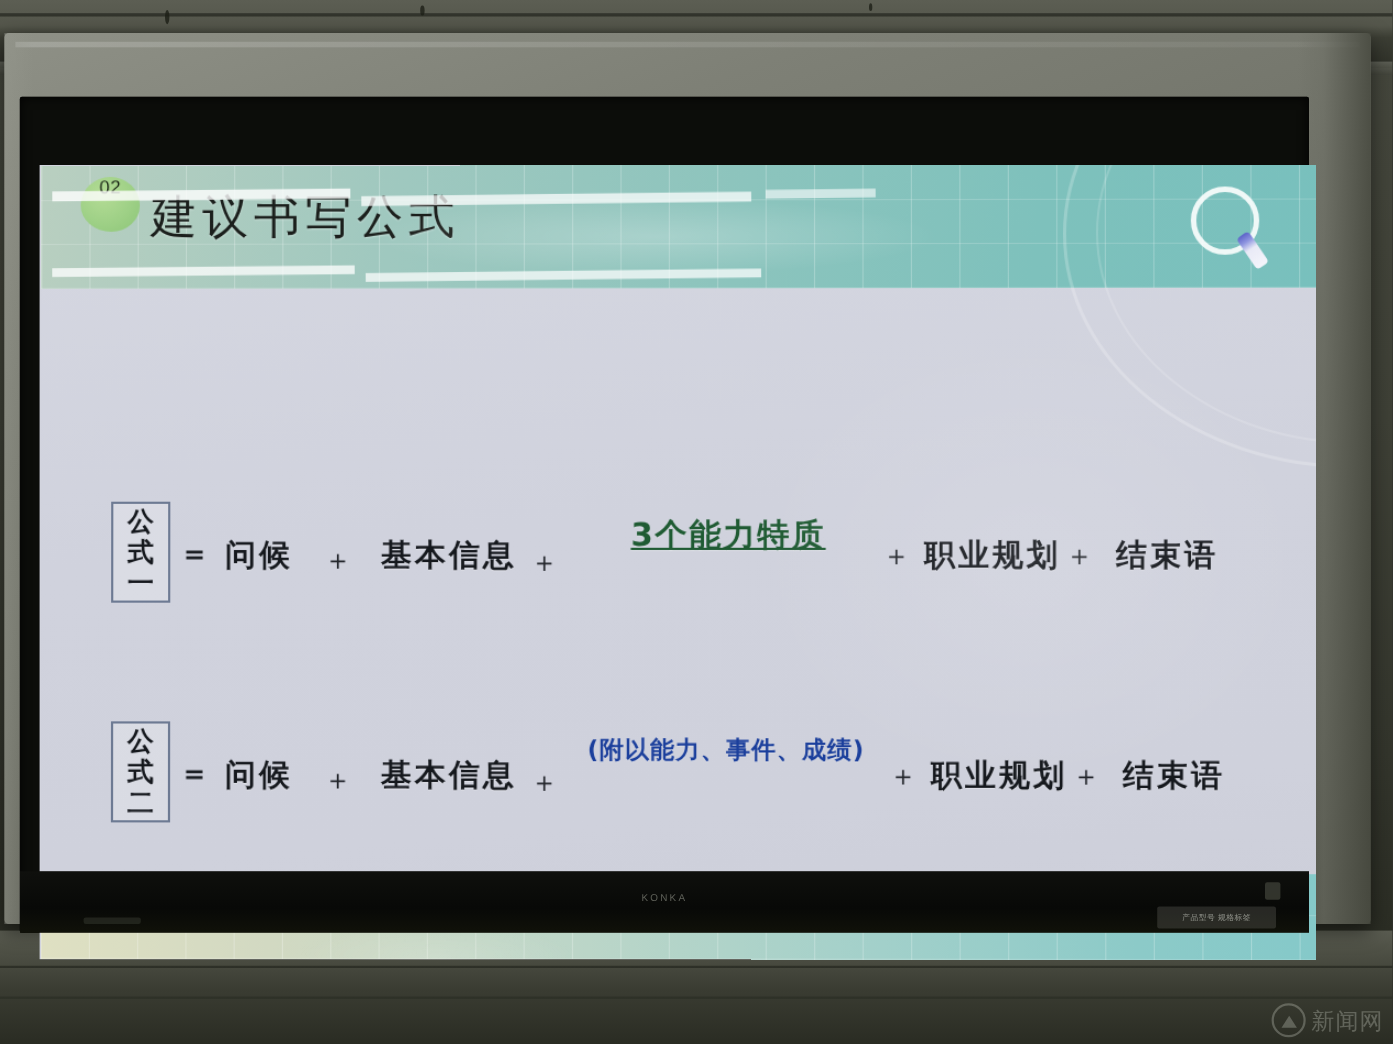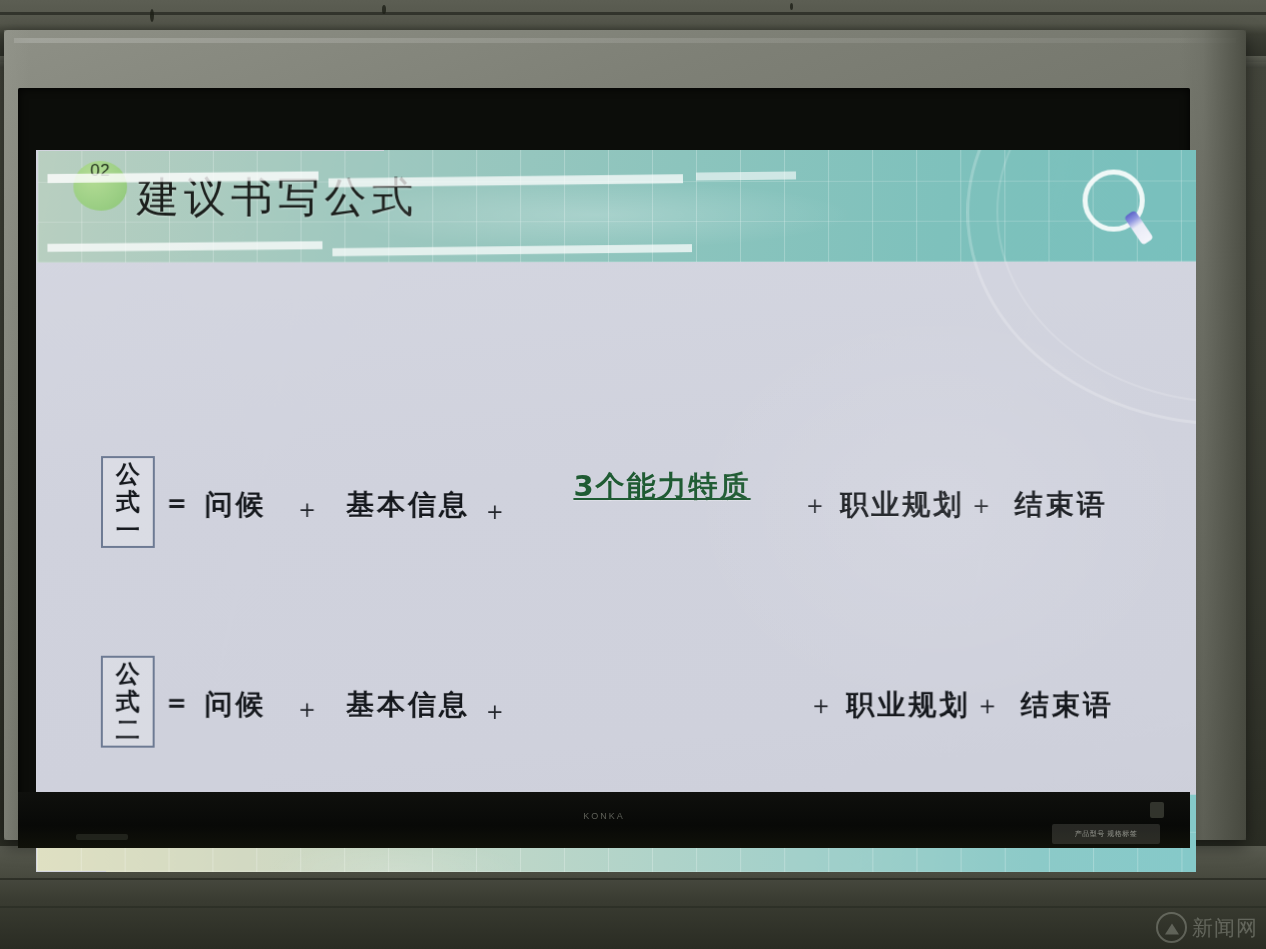--- a/index.html
+++ b/index.html
@@ -453,20 +453,21 @@
                 <span>公</span>
                 <span>式</span>
                 <span>二</span>
               </div>
               <div class="eq">=</div>
               <div class="term" style="left:168px;top:36px;">问候</div>
               <div class="plus" style="left:262px;top:48px;">+</div>
               <div class="term" style="left:310px;top:36px;">基本信息</div>
               <div class="plus" style="left:450px;top:50px;">+</div>
               <div class="center-term blue" style="left:470px;top:18px;width:308px;">
+                <span class="ct-sub">(附以能力、事件、成绩)</span>
               </div>
               <div class="plus" style="left:776px;top:44px;">+</div>
               <div class="term" style="left:810px;top:36px;">职业规划</div>
               <div class="plus" style="left:942px;top:44px;">+</div>
               <div class="term" style="left:984px;top:36px;">结束语</div>
             </div>
 
             <div class="footer-band">
               <div class="footer-grid"></div>
             </div>

